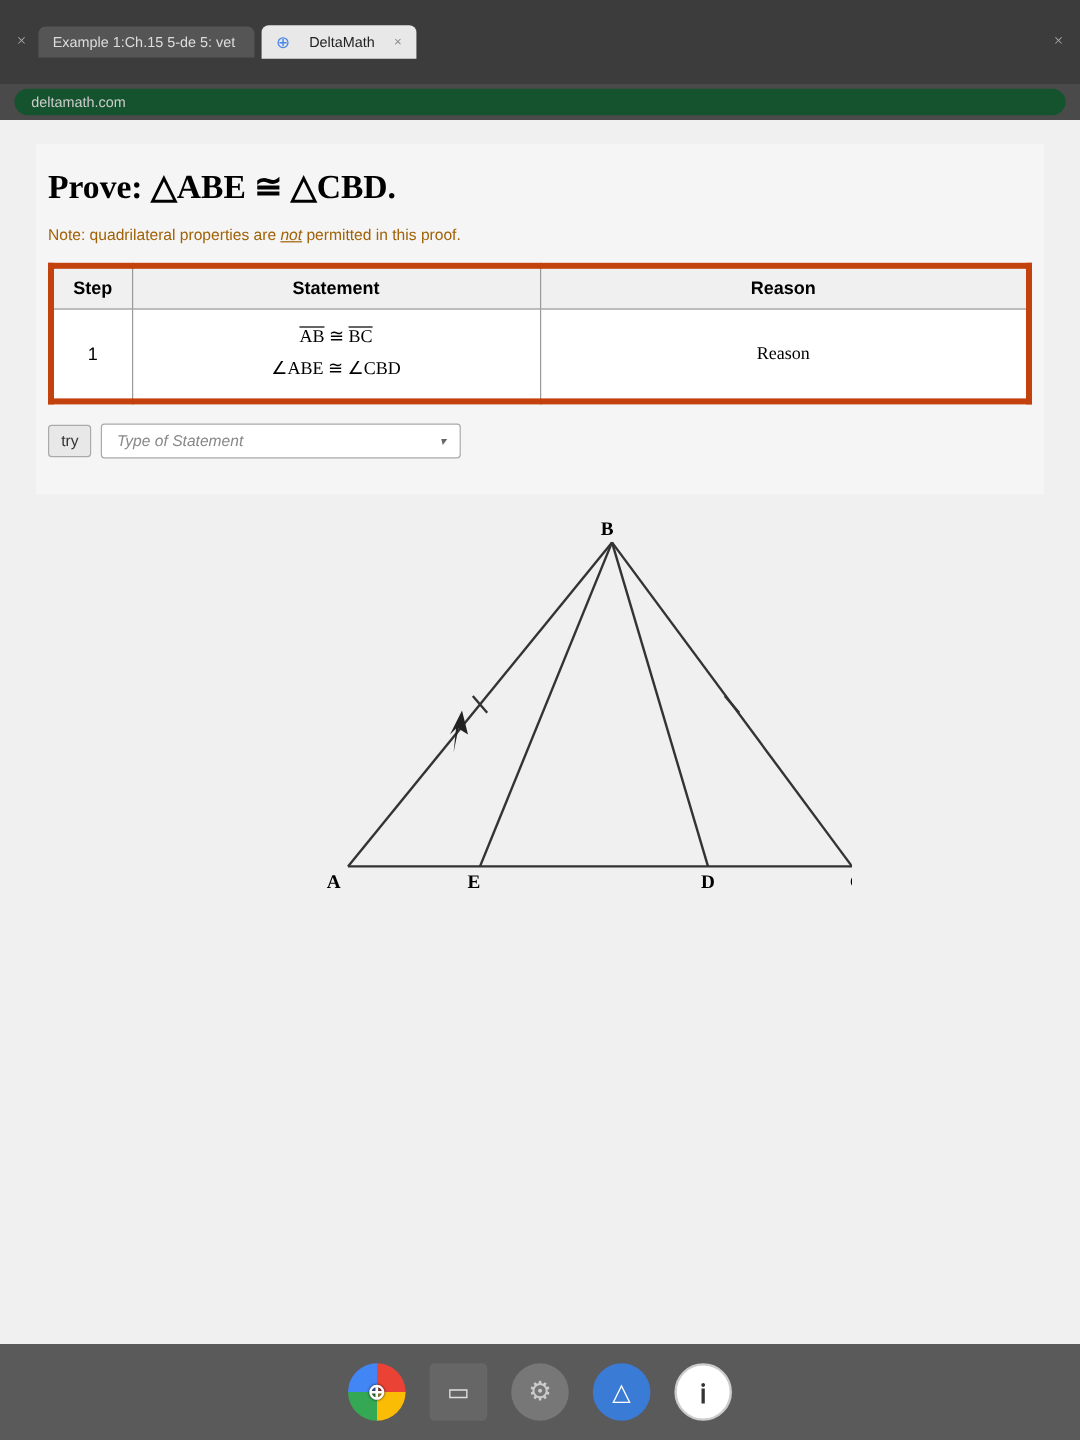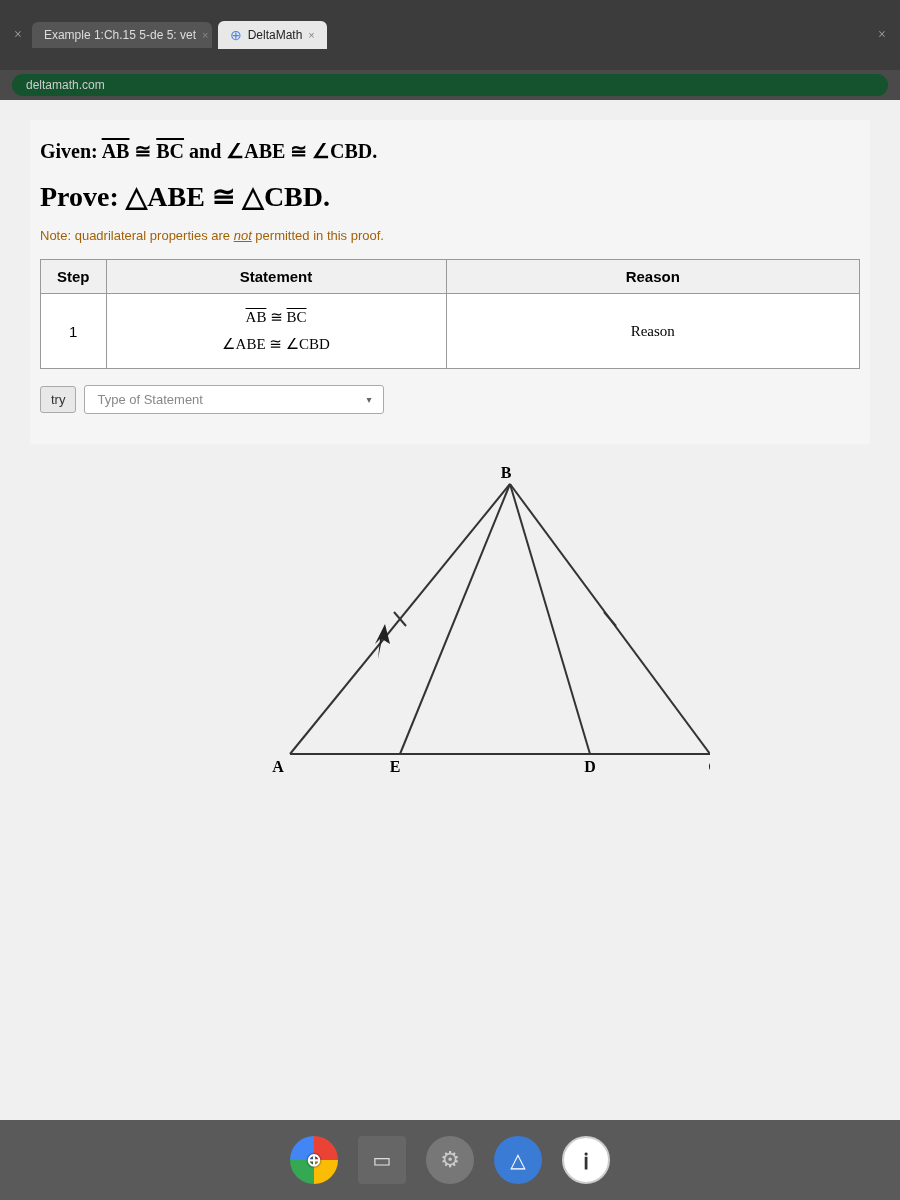--- a/index.html
+++ b/index.html
@@ -40,21 +40,21 @@
 
     .tab {
       background: #555;
       border-radius: 6px 6px 0 0;
       padding: 6px 12px;
       color: #ddd;
       font-size: 12px;
       font-family: Arial, sans-serif;
       display: flex;
       align-items: center;
-      gap: 6px;
+      gap: 16px;
       max-width: 180px;
       white-space: nowrap;
       overflow: hidden;
       text-overflow: ellipsis;
     }
 
     .tab.active {
       background: #e8e8e8;
       color: #222;
     }
@@ -127,21 +127,21 @@
     
     .overline {
       text-decoration: overline;
     }
 
     
     .proof-table {
       border-collapse: collapse;
       width: 100%;
       margin-bottom: 16px;
-      border: 1px solid #c2410c;
+      border: 5px solid #c2410c;
     }
 
     .proof-table th {
       border: 1px solid #999;
       padding: 8px 16px;
       text-align: center;
       font-weight: bold;
       font-size: 15px;
       background: #f0f0f0;
       font-family: Arial, sans-serif;
@@ -199,20 +199,21 @@
       border-radius: 3px;
       padding: 6px 12px;
       font-size: 13px;
       font-family: Arial, sans-serif;
       color: #888;
       width: 300px;
       display: flex;
       align-items: center;
       justify-content: space-between;
       cursor: pointer;
+      font-style: italic;
     }
 
     .dropdown-arrow {
       font-size: 10px;
       color: #666;
     }
 
     
     .diagram-container {
       display: flex;
@@ -278,24 +279,20 @@
 <div class="address-bar-row">
   <div class="address-bar">
     <span>deltamath.com</span>
   </div>
 </div>
 
 <div class="main-content">
 
   <div class="given-prove">
 
-    <div class="given-line">
-      <span style="font-weight:bold;">Given: </span>
-      <span><span class="overline">AB</span> ≅ <span class="overline">BC</span> and ∠ABE ≅ ∠CBD.</span>
-    </div>
 
     <div class="prove-line">
       <span style="font-weight:bold;">Prove: </span>
       <span>△ABE ≅ △CBD.</span>
     </div>
 
     <div class="note-line">
       <span>Note: quadrilateral properties are <em>not</em> permitted in this proof.</span>
     </div>
 

